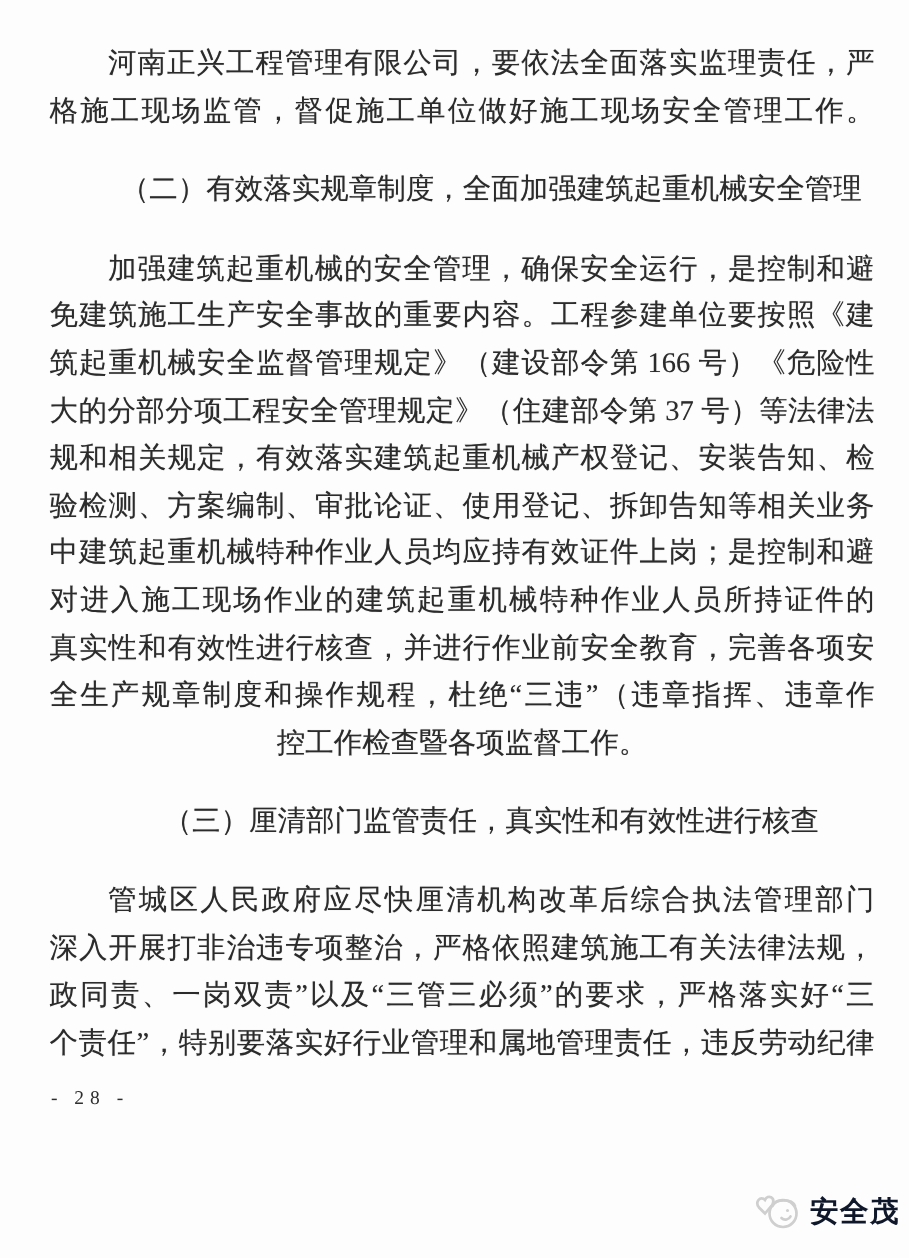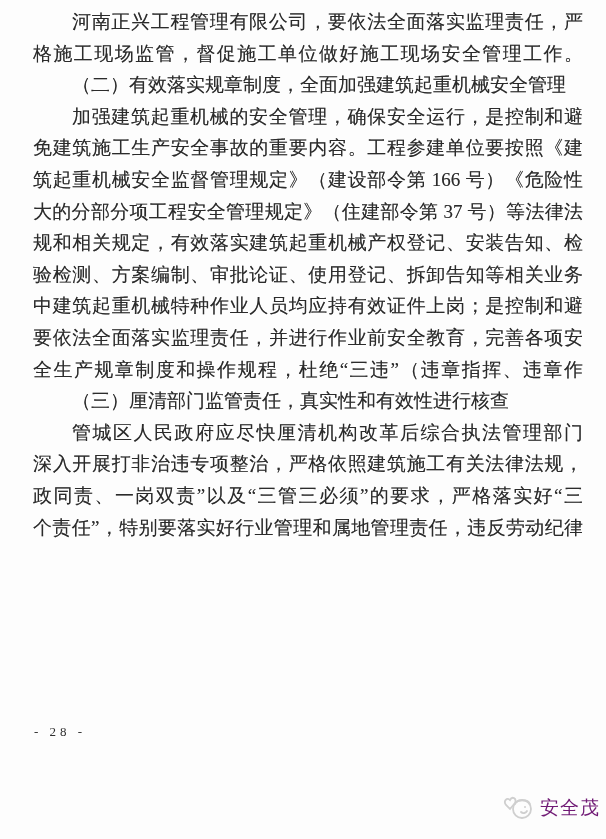--- a/index.html
+++ b/index.html
@@ -21,30 +21,32 @@
     top: 6px;
     width: 550px;
     color: #2b2b2b;
   }
   .line {
     height: 31.6px;
     line-height: 31.6px;
     font-size: 19px;
     white-space: nowrap;
     text-shadow: 0 0 0.5px rgba(40,40,40,0.45);
+    text-align: center;
   }
   .line.fill {
     text-align: justify;
     text-align-last: justify;
     white-space: normal;
     overflow: hidden;
     height: 31.6px;
   }
   .line.indent {
     padding-left: 39px;
+    margin-top: 21px;
   }
   .page-number {
     position: absolute;
     left: 34px;
     top: 724px;
     font-size: 13px;
     letter-spacing: 4px;
     color: #2e2e2e;
     font-family: "Liberation Serif", "DejaVu Serif", serif;
   }
@@ -52,22 +54,22 @@
     position: absolute;
     right: 6px;
     bottom: 16px;
     display: flex;
     align-items: center;
     gap: 4px;
   }
   .watermark .brand {
     font-family: "Liberation Sans", "DejaVu Sans", sans-serif;
     font-size: 19px;
-    font-weight: normal;
-    color: #701a75;
+    font-weight: bold;
+    color: #0f172a;
     letter-spacing: 1px;
   }
   .watermark svg {
     display: block;
   }
 </style>
 </head>
 <body>
 
 <div class="page">
@@ -76,22 +78,24 @@
       <div class="line fill indent">河南正兴工程管理有限公司，要依法全面落实监理责任，严</div>
       <div class="line fill">格施工现场监管，督促施工单位做好施工现场安全管理工作。</div>
       <div class="line indent">（二）有效落实规章制度，全面加强建筑起重机械安全管理</div>
       <div class="line fill indent">加强建筑起重机械的安全管理，确保安全运行，是控制和避</div>
       <div class="line fill">免建筑施工生产安全事故的重要内容。工程参建单位要按照《建</div>
       <div class="line fill">筑起重机械安全监督管理规定》（建设部令第 166 号）《危险性较</div>
       <div class="line fill">大的分部分项工程安全管理规定》（住建部令第 37 号）等法律法</div>
       <div class="line fill">规和相关规定，有效落实建筑起重机械产权登记、安装告知、检</div>
       <div class="line fill">验检测、方案编制、审批论证、使用登记、拆卸告知等相关业务</div>
       <div class="line fill">中建筑起重机械特种作业人员均应持有效证件上岗；是控制和避</div>
-      <div class="line fill">要依法全面落实监理责任，并进行作业前安全教育，完善各项安</div>
+      <div class="line fill">对进入施工现场作业的建筑起重机械特种作业人员所持证件的</div>
+      <div class="line fill">真实性和有效性进行核查，并进行作业前安全教育，完善各项安</div>
       <div class="line fill">全生产规章制度和操作规程，杜绝“三违”（违章指挥、违章作</div>
+      <div class="line">控工作检查暨各项监督工作。</div>
       <div class="line indent">（三）厘清部门监管责任，真实性和有效性进行核查</div>
       <div class="line fill indent">管城区人民政府应尽快厘清机构改革后综合执法管理部门</div>
       <div class="line fill">深入开展打非治违专项整治，严格依照建筑施工有关法律法规，</div>
       <div class="line fill">政同责、一岗双责”以及“三管三必须”的要求，严格落实好“三</div>
       <div class="line fill">个责任”，特别要落实好行业管理和属地管理责任，违反劳动纪律</div>
     </div>
 
   <div class="page-number">- 28 -</div>
 
   <div class="watermark">

